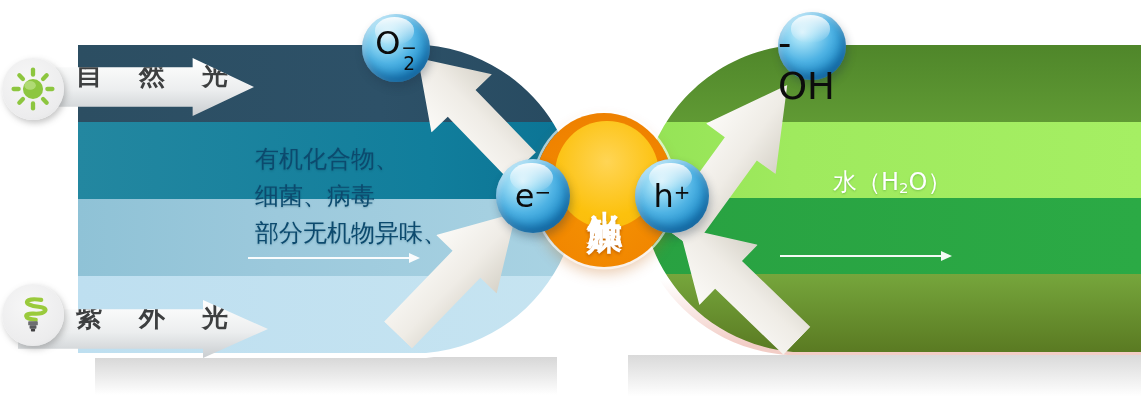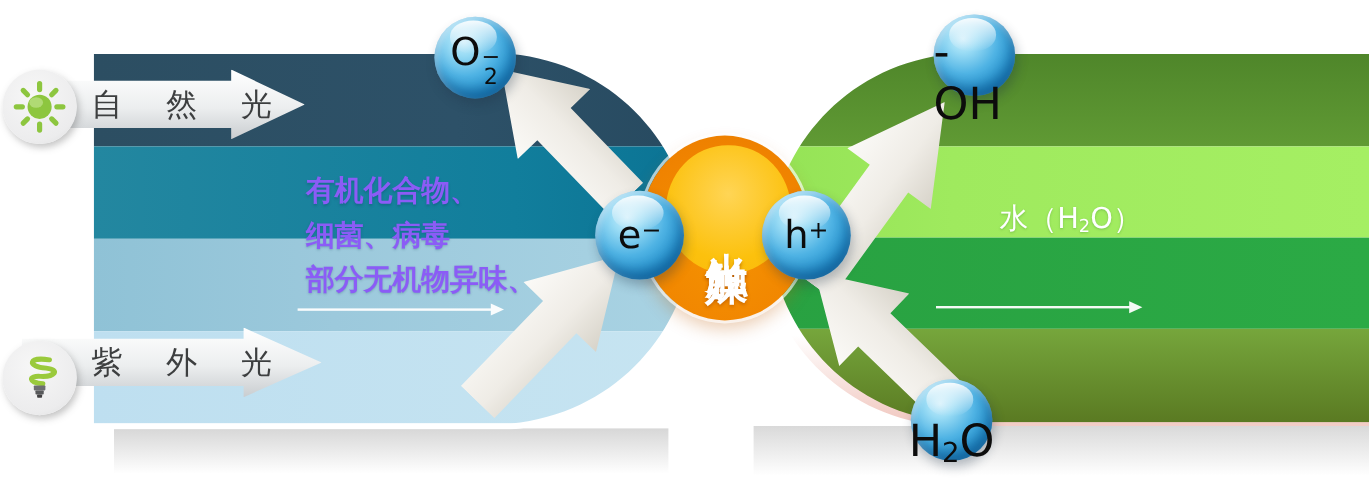--- a/index.html
+++ b/index.html
@@ -29,22 +29,22 @@
   .band{width:100%;}
   .bb1{height:77px;background:linear-gradient(90deg,#2c4e62,#2d5168 60%,#274a60);}
   .bb2{height:77px;background:linear-gradient(90deg,#2387a0,#117e9c 70%,#0b7394);}
   .bb3{height:77px;background:linear-gradient(90deg,#8fc2d6,#9cc9dc 40%,#a9d3e3);}
   .bb4{height:77px;background:linear-gradient(90deg,#bedff0,#c6e4f1);}
   .gb1{height:77px;background:linear-gradient(180deg,#4f862a,#609a34);}
   .gb2{height:76px;background:linear-gradient(90deg,#8fdf52,#9fea5e 40%,#a5ef63);}
   .gb3{height:76px;background:linear-gradient(90deg,#28a041,#2baa45);}
   .gb4{height:78px;background:linear-gradient(180deg,#76a63c,#5a7a22);}
   
-  .btext{position:absolute;z-index:4;color:#8b5cf6;font-size:24px;line-height:37px;
-    text-shadow:0 1px 2px rgba(0,60,80,.25);font-weight:bold;}
+  .btext{position:absolute;z-index:4;color:#0c4a6e;font-size:24px;line-height:37px;
+    text-shadow:0 1px 2px rgba(0,60,80,.25);}
   .pollutants{left:255px;top:141px;}
   .rtext{position:absolute;z-index:4;color:#fff;font-size:24px;text-shadow:0 1px 2px rgba(0,80,20,.25);}
   .rt1{left:833px;top:166px;}
   .rt2{left:789px;top:203px;}
   .sub{font-size:.62em;vertical-align:-0.22em;}
   .sup{font-size:.62em;vertical-align:0.42em;}
   
   .thin-arrow{position:absolute;z-index:4;height:2px;background:#fff;opacity:.95;}
   .thin-arrow::after{content:"";position:absolute;right:-10px;top:-4px;width:0;height:0;
     border-left:11px solid #fff;border-top:5px solid transparent;border-bottom:5px solid transparent;}
@@ -78,27 +78,27 @@
   .s-superoxide{left:362px;top:14px;width:68px;height:68px;}
   .s-electron{left:496px;top:159px;width:74px;height:74px;}
   .s-oxygen{left:369px;top:315px;width:68px;height:68px;}
   .s-hydroxyl{left:778px;top:12px;width:68px;height:68px;font-size:30px;}
   .s-hole{left:635px;top:159px;width:74px;height:74px;}
   .s-water{left:759px;top:316px;width:68px;height:68px;}
   .s-hydroxyl .s-label,.s-water .s-label{font-size:37px;margin-top:37px;}
   .o2stack{display:inline-flex;flex-direction:column;align-items:center;line-height:.85;
     font-size:.58em;transform:translateY(-.02em);margin-left:1px;}
   
-  .ribbon{position:absolute;z-index:8;display:flex;align-items:center;
+  .ribbon{position:absolute;z-index:8;display:flex;align-items:flex-start;
     background:linear-gradient(180deg,#ffffff 0%,#eceeef 55%,#c9cdd0 100%);
     clip-path:polygon(0 16%,74% 16%,74% 0,100% 50%,74% 100%,74% 84%,0 84%);
-    color:#3d3f40;font-size:26px;font-weight:400;letter-spacing:14px;
+    color:#3d3f40;font-size:26px;font-weight:700;letter-spacing:14px;
     padding-left:58px;box-sizing:border-box;}
   .ribbon-natural{left:18px;top:58px;width:236px;height:58px;}
-  .ribbon-uv{left:18px;top:273px;width:250px;height:58px;}
+  .ribbon-uv{left:18px;top:300px;width:250px;height:58px;}
   
   .medal{position:absolute;z-index:9;width:62px;height:62px;border-radius:50%;
     background:radial-gradient(circle at 42% 35%,#f7f7f7,#ececed 70%,#dadbdc 100%);
     box-shadow:2px 3px 6px rgba(90,90,90,.35);display:flex;align-items:center;justify-content:center;}
   .medal-sun{left:2px;top:58px;}
   .medal-bulb{left:2px;top:284px;}
 </style>
 </head>
 <body>
 
@@ -151,23 +151,20 @@
   </div>
   <div class="sphere s-electron">
     <span class="s-label"><span>e</span><span class="sup">−</span></span>
   </div>
   <div class="sphere s-hydroxyl">
     <span class="s-label">-OH</span>
   </div>
   <div class="sphere s-hole">
     <span class="s-label"><span>h</span><span class="sup">+</span></span>
   </div>
-  <div class="sphere s-water">
-    <span class="s-label"><span>H</span><span class="sub">2</span><span>O</span></span>
-  </div>
 
   <div class="ribbon ribbon-natural">
     <span>自 然 光</span>
   </div>
   <div class="ribbon ribbon-uv">
     <span>紫 外 光</span>
   </div>
 
   <div class="medal medal-sun">
     <svg width="46" height="46" viewBox="0 0 64 64">

